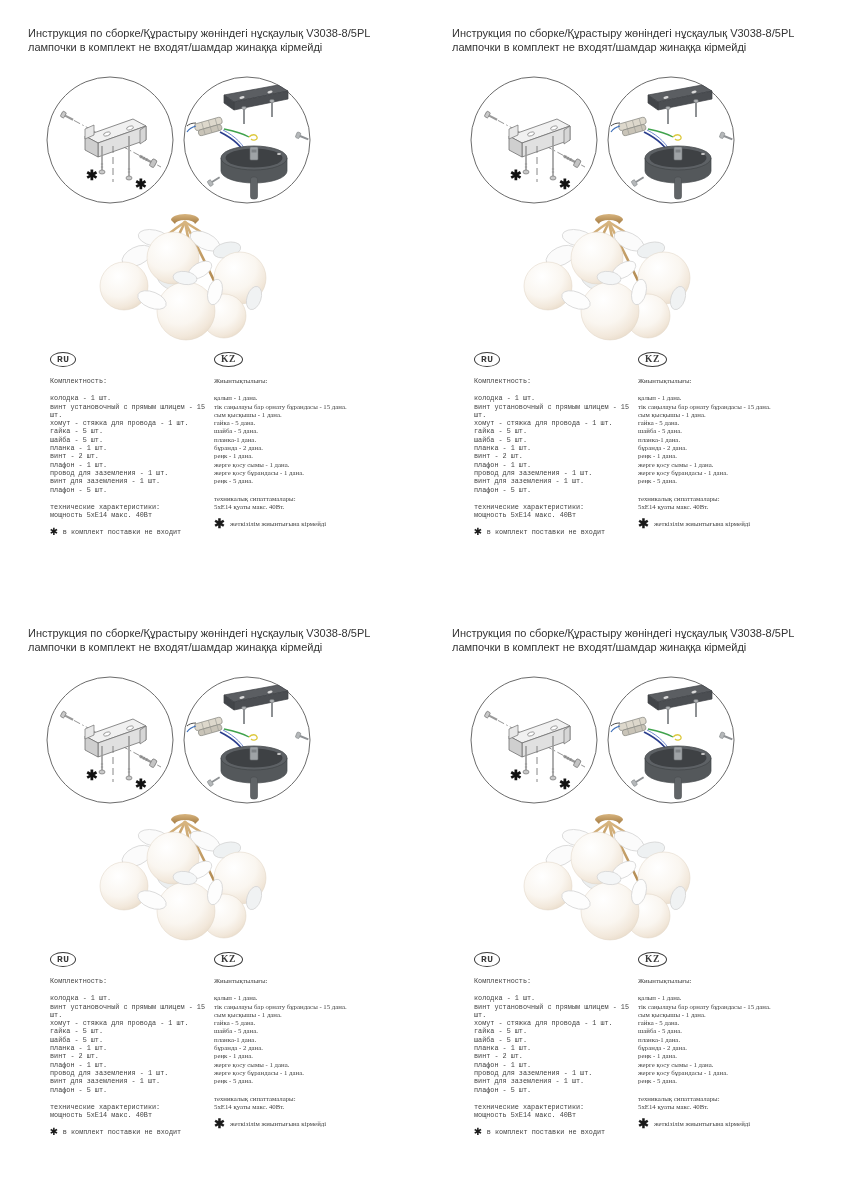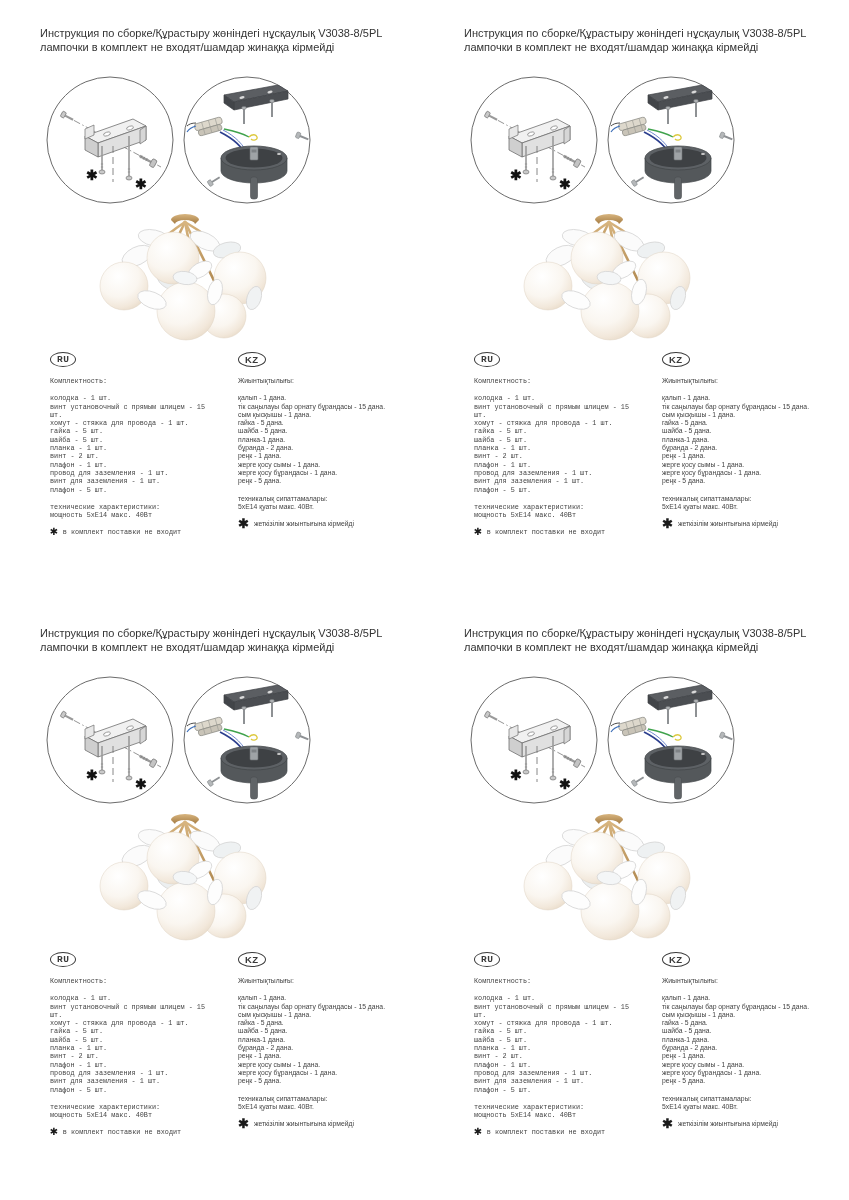--- a/index.html
+++ b/index.html
@@ -12,31 +12,31 @@
   }
   .grid {
     display: grid;
     grid-template-columns: 424px 425px;
     grid-template-rows: 600px 600px;
     width: 849px; height: 1200px;
   }
   .panel { position: relative; width: 100%; height: 100%; }
 
   .title {
-    position: absolute; left: 40px; top: 27px; right: 8px;
+    position: absolute; left: 28px; top: 27px; right: 8px;
     font-size: 11px; line-height: 13.5px; color: #343434;
   }
 
   .circle1 { position: absolute; left: 45px;  top: 74px; }
   .circle2 { position: absolute; left: 182px; top: 74px; }
   .lamp    { position: absolute; left: 97px;  top: 208px; }
 
   .col { position: absolute; font-size: 6.8px; line-height: 8.3px; color: #444; }
   .col.ru { left: 50px;  top: 352px; width: 168px; font-family: Liberation Mono, monospace; }
-  .col.kz { left: 238px; top: 352px; width: 192px; }
+  .col.kz { left: 214px; top: 352px; width: 192px; font-family: Liberation Serif, serif; }
 
   .badge {
     display: inline-block;
     border: 1.3px solid #3a3a3a;
     border-radius: 50%;
     padding: 0 6px;
     font-weight: bold; font-size: 9.5px; line-height: 13px;
     color: #3a3a3a; letter-spacing: 0.5px;
   }
   .sec-heading { margin-top: 10px; }

